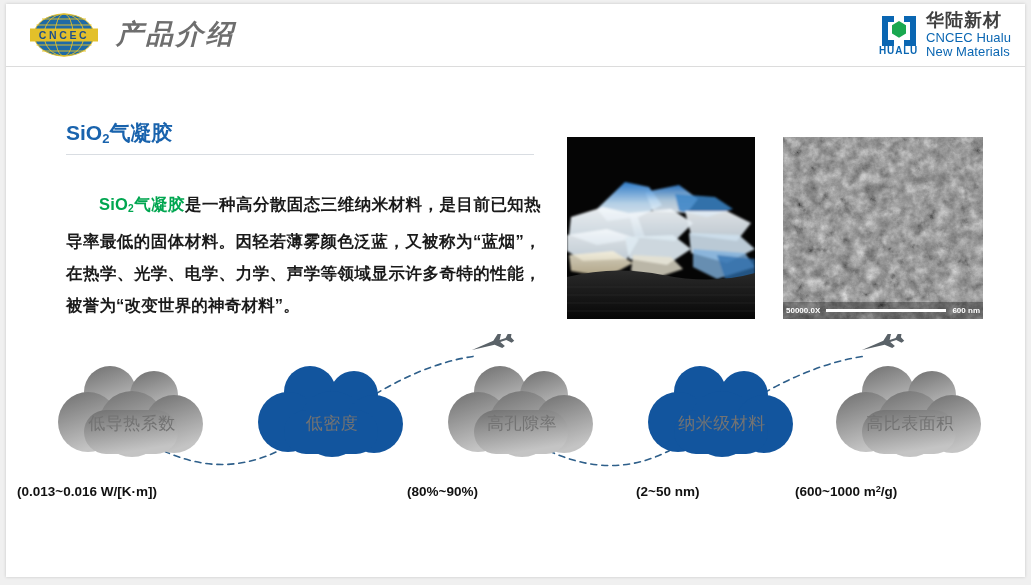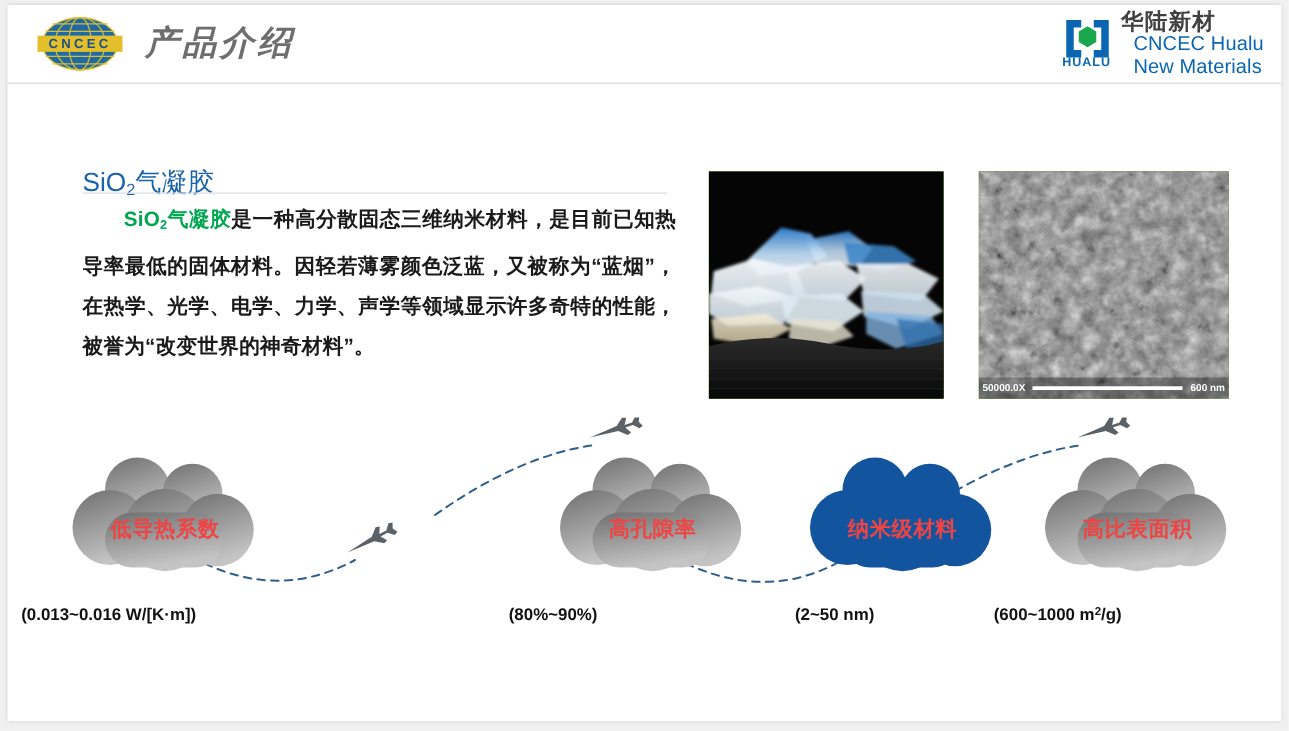--- a/index.html
+++ b/index.html
@@ -43,49 +43,49 @@
     text-align:left;
     font-size:10px;font-weight:bold;letter-spacing:.8px;
     color:#0a66b2;
   }
   .hualu-text{line-height:1.08;}
   .hualu-cn{
     font-size:18px;font-weight:bold;color:#404040;letter-spacing:1px;
     white-space:nowrap;
   }
   .hualu-en{
-    font-size:16px;color:#0a66b2;white-space:nowrap;letter-spacing:.1px;margin-left:10px;
+    font-size:13px;color:#0a66b2;white-space:nowrap;letter-spacing:.1px;
   }
 
   
   .sec-title{
-    position:absolute;left:60px;top:128px;
-    font-size:21px;font-weight:normal;color:#1963ad;
+    position:absolute;left:60px;top:115px;
+    font-size:21px;font-weight:bold;color:#1963ad;
     white-space:nowrap;
   }
   .sec-title sub{font-size:.62em;vertical-align:-.22em;}
   .sec-rule{
     position:absolute;left:60px;top:150px;width:468px;height:1px;
     background:#d9dde2;
   }
 
   
   .para{
-    position:absolute;left:60px;top:156px;width:475px;
+    position:absolute;left:60px;top:184px;width:475px;
     font-size:16.5px;font-weight:bold;color:#1a1a1a;
     line-height:32px;
     text-align:justify;
     text-indent:2em;
     letter-spacing:.2px;
   }
   .para .hl{color:#00a650;}
   .para sub{font-size:.62em;vertical-align:-.2em;}
 
   
-  .photo{position:absolute;overflow:hidden;background:#4d7c0f;}
+  .photo{position:absolute;overflow:hidden;background:#737373;}
   #photo-aerogel{left:561px;top:133px;width:188px;height:182px;}
   #photo-sem{left:777px;top:133px;width:200px;height:182px;}
 
   .sem-bar{
     position:absolute;left:0;bottom:0;width:100%;height:17px;
     display:flex;align-items:center;
     font-family:"Liberation Sans",sans-serif;
     font-size:8px;color:#fff;font-weight:bold;
     padding:0 3px;box-sizing:border-box;
     background:rgba(0,0,0,.30);
@@ -95,21 +95,21 @@
   }
 
   
   .cloud-row{position:absolute;left:0;top:330px;width:1019px;height:180px;}
   .cloud{
     position:absolute;width:156px;height:96px;
   }
   .cloud .label{
     position:absolute;left:0;top:50px;width:156px;
     text-align:center;
-    font-size:17px;font-weight:bold;color:#ef4444;
+    font-size:17px;font-weight:normal;color:#737373;
     letter-spacing:.5px;
     white-space:nowrap;
   }
   .caption{
     position:absolute;top:150px;width:230px;text-align:left;
     font-size:13.5px;font-weight:bold;color:#111;
     white-space:nowrap;
   }
   .caption sup{font-size:.68em;vertical-align:.45em;}
 </style>
@@ -278,20 +278,33 @@
             <circle cx="100" cy="33" r="24"></circle>
           <circle cx="34" cy="60" r="30"></circle>
             <circle cx="78" cy="62" r="33"></circle>
           <circle cx="120" cy="62" r="29"></circle>
           <rect x="30" y="48" width="94" height="44" rx="22"></rect>
         </g>
       </svg>
       <div class="label">低导热系数</div>
     </div>
 
+    <div class="cloud" style="left:248px;top:28px;">
+      <svg width="156" height="96" viewBox="0 0 156 96">
+        <g fill="#12559E">
+          <circle cx="56" cy="30" r="26"></circle>
+            <circle cx="100" cy="33" r="24"></circle>
+          <circle cx="34" cy="60" r="30"></circle>
+            <circle cx="78" cy="62" r="33"></circle>
+          <circle cx="120" cy="62" r="29"></circle>
+          <rect x="30" y="48" width="94" height="44" rx="22"></rect>
+        </g>
+      </svg>
+      <div class="label">低密度</div>
+    </div>
 
     <div class="cloud" style="left:438px;top:28px;">
       <svg width="156" height="96" viewBox="0 0 156 96">
         <defs>
             <linearGradient id="gGray2" x1="0" y1="0" x2=".35" y2="1">
           <stop offset="0%" stop-color="#6f6f6f"></stop>
               <stop offset="100%" stop-color="#c4c4c4"></stop>
         </linearGradient>
           </defs>
         <g fill="url(#gGray2)">

